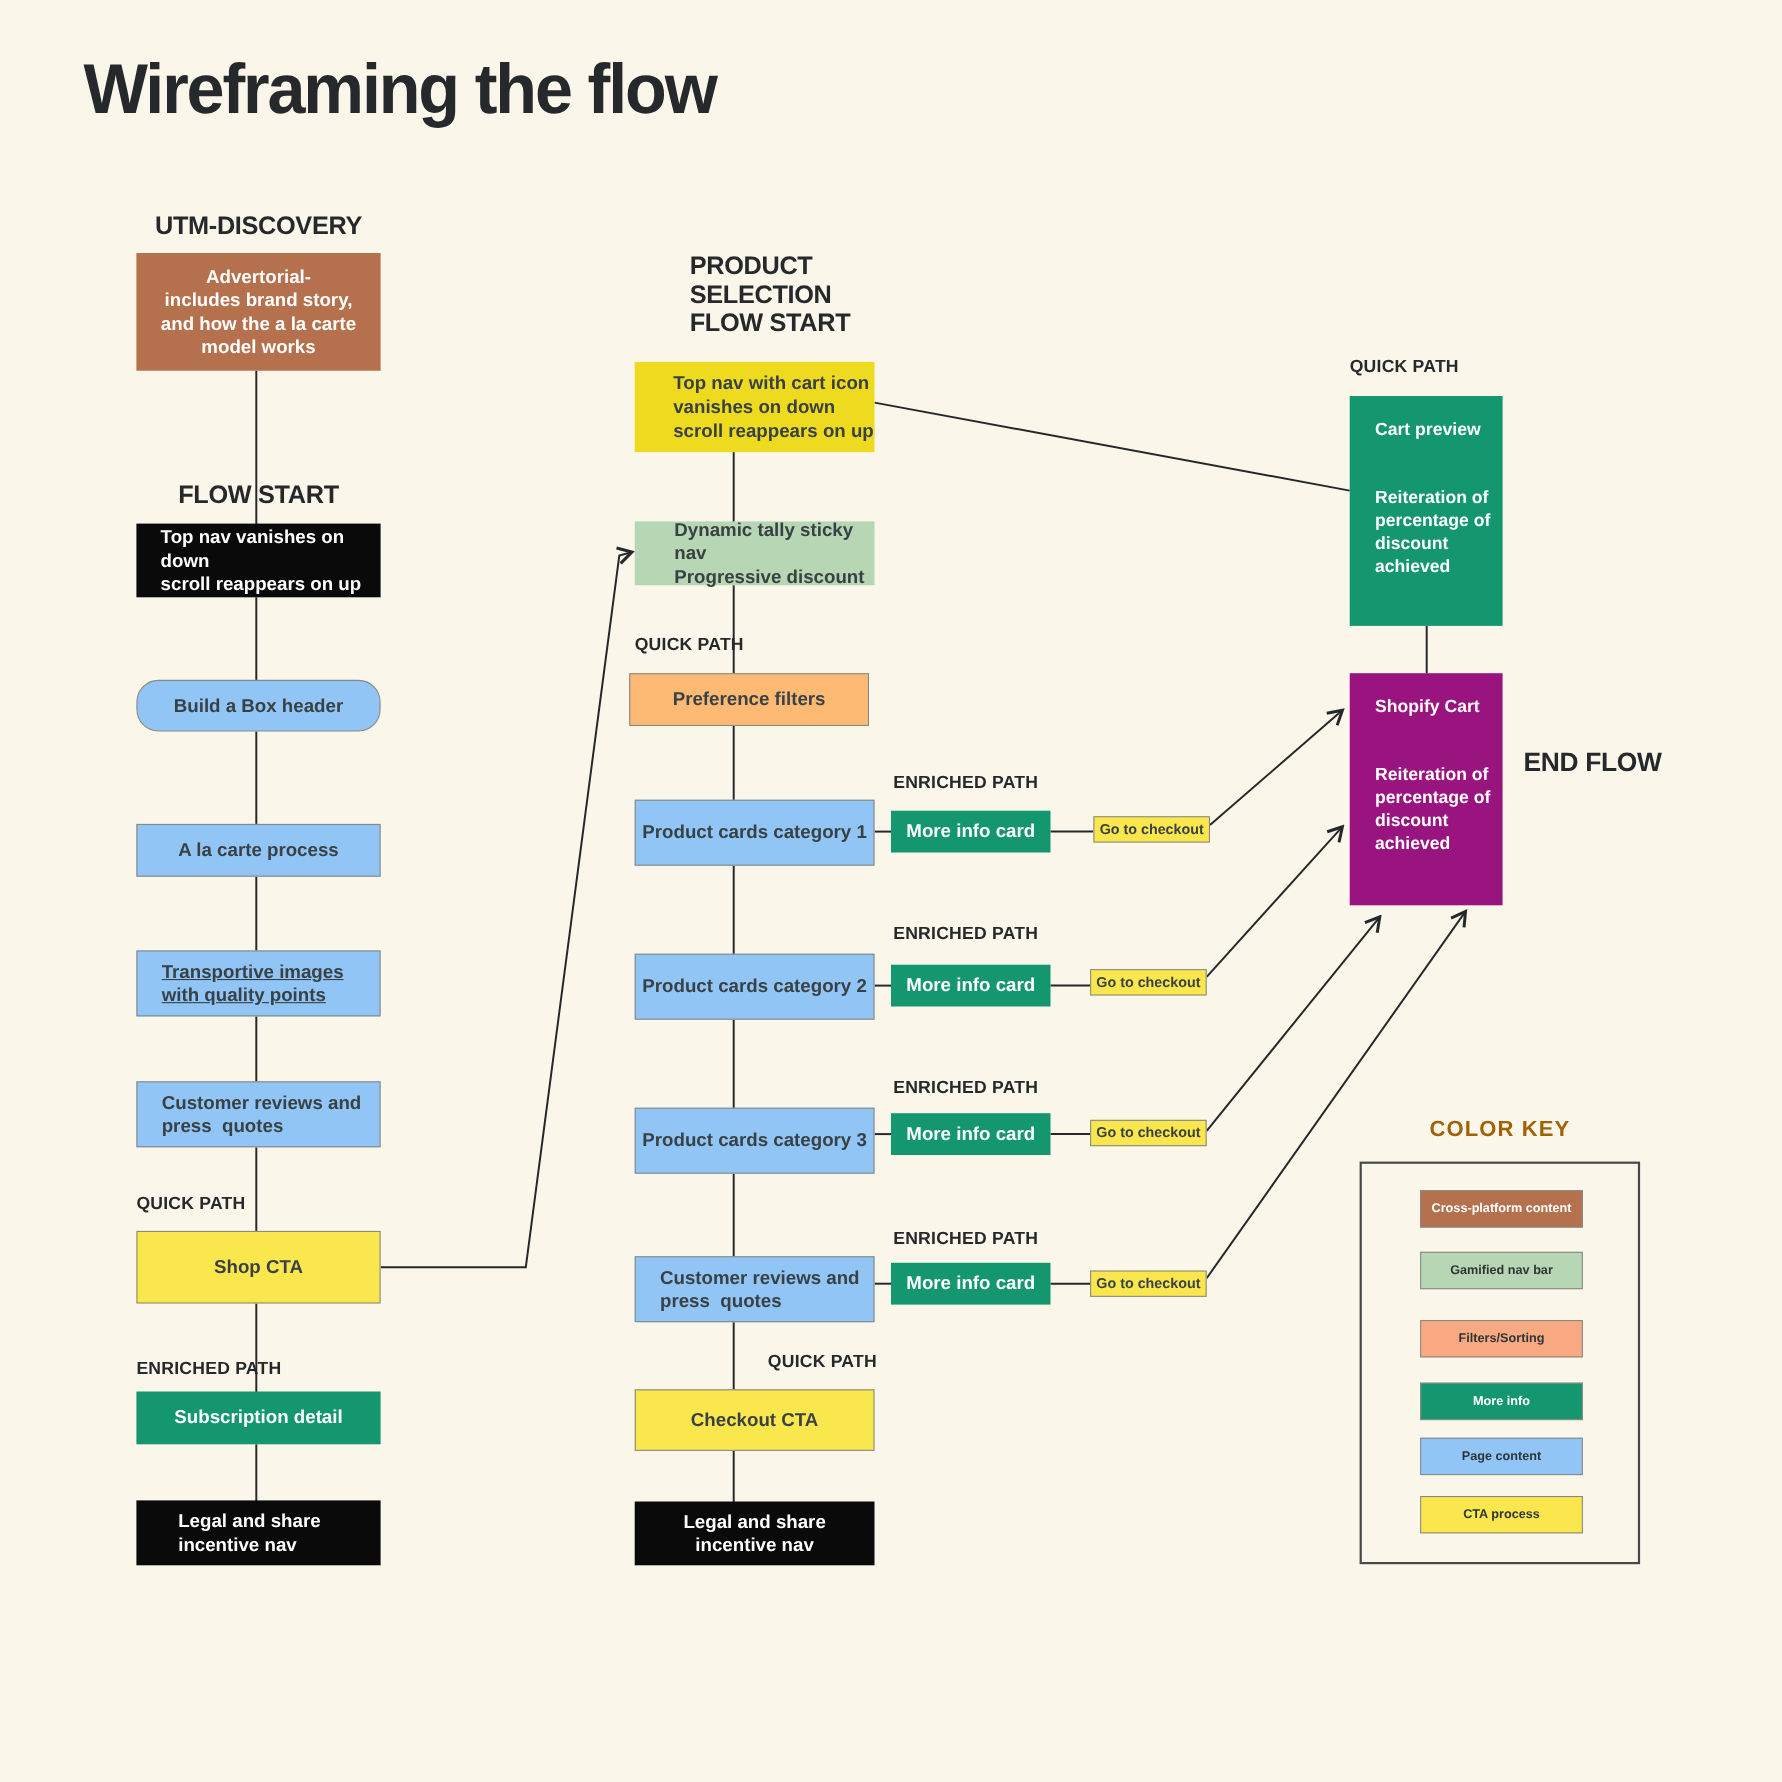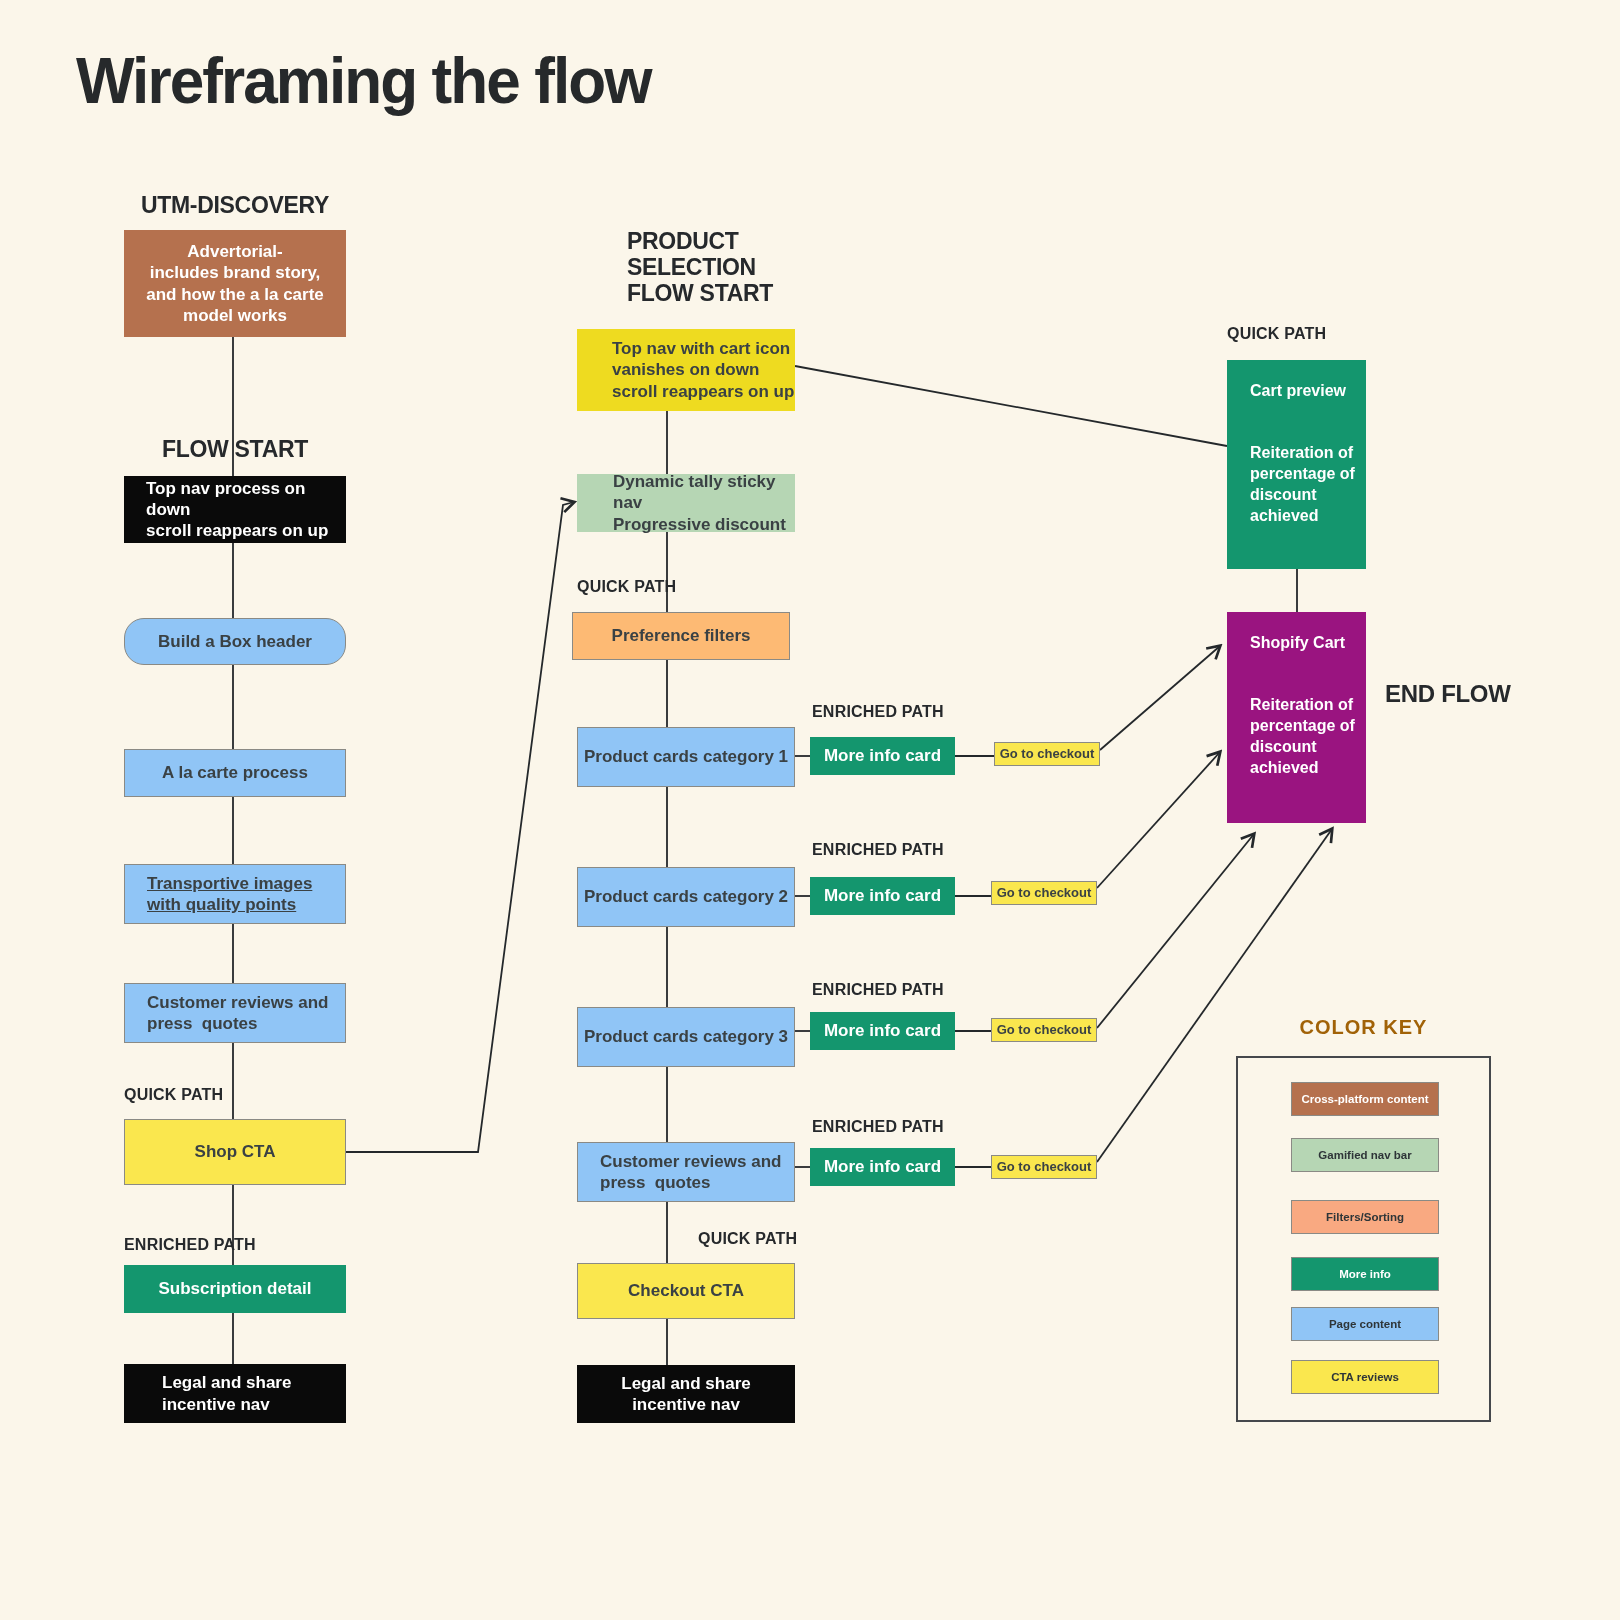--- a/index.html
+++ b/index.html
@@ -102,21 +102,21 @@
 
   <h1 class="page-title">Wireframing the flow</h1>
 
   <div class="sec-label" style="left:124px;top:192px;width:222px;text-align:center;">UTM-DISCOVERY</div>
   <div class="node center light-text" style="left: 124px; top: 230px; width: 222px; height: 107px; background-color: rgb(181, 113, 78);">Advertorial-
 includes brand story,
 and how the a la carte
 model works</div>
 
   <div class="sec-label" style="left:124px;top:436px;width:222px;text-align:center;">FLOW START</div>
-  <div class="node leftpad light-text" style="left: 124px; top: 476px; width: 222px; height: 67px; background-color: rgb(10, 10, 10);">Top nav process on down
+  <div class="node leftpad light-text" style="left: 124px; top: 476px; width: 222px; height: 67px; background-color: rgb(10, 10, 10);">Top nav vanishes on down
 scroll reappears on up</div>
 
   <div class="node center bordered" style="left: 124px; top: 618px; width: 222px; height: 47px; background-color: rgb(144, 197, 246); border-radius: 20px;">Build a Box header</div>
 
   <div class="node center bordered" style="left: 124px; top: 749px; width: 222px; height: 48px; background-color: rgb(144, 197, 246);">A la carte process</div>
 
   <div class="node leftpad bordered" style="left: 124px; top: 864px; width: 222px; height: 60px; background-color: rgb(144, 197, 246); text-decoration: underline;">Transportive images
 with quality points</div>
 
   <div class="node leftpad bordered" style="left: 124px; top: 983px; width: 222px; height: 60px; background-color: rgb(144, 197, 246);">Customer reviews and
@@ -189,16 +189,16 @@
 achieved</div>
   <div class="sec-label" style="left:1385px;top:680px;font-size:24px;">END FLOW</div>
 
   <div class="key-title" style="left:1236px;top:1016px;width:255px;">COLOR KEY</div>
   <div class="keybox" style="left:1236px;top:1056px;width:255px;height:366px;">
     <div class="swatch light-text" style="left: 53px; top: 24px; width: 148px; height: 34px; background-color: rgb(181, 113, 78);">Cross-platform content</div>
     <div class="swatch" style="left: 53px; top: 80px; width: 148px; height: 34px; background-color: rgb(182, 214, 180);">Gamified nav bar</div>
     <div class="swatch" style="left: 53px; top: 142px; width: 148px; height: 34px; background-color: rgb(249, 169, 129);">Filters/Sorting</div>
     <div class="swatch light-text" style="left: 53px; top: 199px; width: 148px; height: 34px; background-color: rgb(20, 150, 110);">More info</div>
     <div class="swatch" style="left: 53px; top: 249px; width: 148px; height: 34px; background-color: rgb(144, 197, 246);">Page content</div>
-    <div class="swatch" style="left: 53px; top: 302px; width: 148px; height: 34px; background-color: rgb(250, 231, 78);">CTA reviews</div>
+    <div class="swatch" style="left: 53px; top: 302px; width: 148px; height: 34px; background-color: rgb(250, 231, 78);">CTA process</div>
   </div>
 
 </div>
 
 </body></html>

